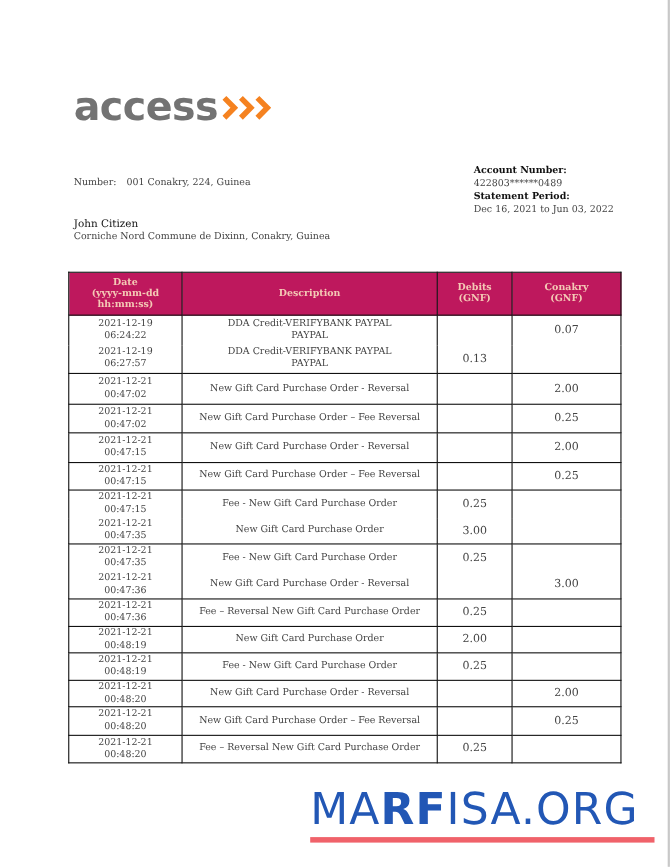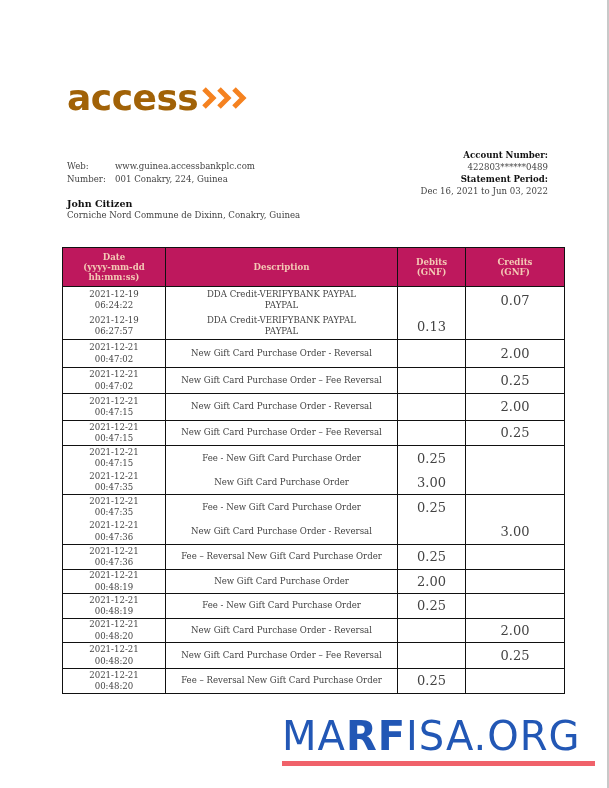--- a/index.html
+++ b/index.html
@@ -1,31 +1,31 @@
 <!DOCTYPE html>
 <html><head>
 <meta charset="utf-8">
 <style>
   html, body { margin:0; padding:0; background:#ffffff; }
   body { width:609px; height:788px; position:relative; overflow:hidden; font-family:"DejaVu Serif", serif; color:#333; }
   .right-rule { position:absolute; left:607px; top:0; width:2px; height:788px; background:#c8c8c8; }
   .logo { position:absolute; left:67px; top:78px; height:40px; display:flex; align-items:center; }
-  .logo-word { font-family:"DejaVu Sans", sans-serif; font-weight:bold; font-size:36px; color:#a16207; letter-spacing:-0.5px; line-height:40px; }
+  .logo-word { font-family:"DejaVu Sans", sans-serif; font-weight:bold; font-size:36px; color:#737373; letter-spacing:-0.5px; line-height:40px; }
   .logo-chev { margin-left:4px; display:flex; }
   .info { position:absolute; left:67px; top:160px; font-size:8.6px; color:#444; line-height:13px; }
   .info .row { display:flex; }
   .info .lbl { width:48px; }
-  .cust-name { position:absolute; left:67px; top:198px; font-size:9.5px; font-weight:bold; color:#111; }
+  .cust-name { position:absolute; left:67px; top:198px; font-size:9.5px; font-weight:normal; color:#111; }
   .cust-addr { position:absolute; left:67px; top:210px; font-size:8.6px; color:#444; }
-  .acct { position:absolute; right:61px; top:149px; text-align:right; font-size:8.6px; line-height:12px; color:#444; }
+  .acct { position:absolute; right:51px; top:149px; font-size:8.6px; line-height:12px; color:#444; }
   .acct .b { font-weight:bold; color:#111; }
   table.stmt { position:absolute; left:62px; top:247px; width:502px; border-collapse:collapse; table-layout:fixed; font-size:8.6px; color:#444; }
   table.stmt th { background:#be185d; color:#f4c9b5; font-weight:bold; font-size:8.6px; line-height:10px; height:38px; border:1.5px solid #111; text-align:center; padding:0 2px; }
   table.stmt td { border-left:1.5px solid #111; border-right:1.5px solid #111; text-align:center; padding:0 2px; line-height:11.5px; }
-  table.stmt td.db, table.stmt td.cr { font-size:13px; }
+  table.stmt td.db, table.stmt td.cr { font-size:10px; }
   tr.bb td { border-bottom:1.5px solid #111; }
   .wm { position:absolute; left:282px; top:714px; display:flex; flex-direction:column; }
   .wm-text { font-family:"DejaVu Sans", sans-serif; font-size:40px; color:#2257b5; letter-spacing:1px; line-height:44px; }
   .wm-text b { font-weight:bold; }
   .wm-line { height:5px; width:313px; background:#f0626a; margin-top:3px; }
 </style>
 </head>
 <body>
 
 <div class="right-rule"></div>
@@ -35,24 +35,20 @@
   <span class="logo-chev">
     <svg width="48" height="24" viewBox="0 0 48 24">
       <polyline points="2,3 11,12 2,21" fill="none" stroke="#f58220" stroke-width="5"></polyline>
       <polyline points="17,3 26,12 17,21" fill="none" stroke="#f58220" stroke-width="5"></polyline>
       <polyline points="32,3 41,12 32,21" fill="none" stroke="#f58220" stroke-width="5"></polyline>
     </svg>
   </span>
 </div>
 
 <div class="info">
-  <div class="row">
-    <span class="lbl">Web:</span>
-    <span>www.guinea.accessbankplc.com</span>
-  </div>
   <div class="row">
     <span class="lbl">Number:</span>
     <span>001 Conakry, 224, Guinea</span>
   </div>
 </div>
 
 <div class="cust-name">John Citizen</div>
 <div class="cust-addr">Corniche Nord Commune de Dixinn, Conakry, Guinea</div>
 
 <div class="acct">
@@ -75,21 +71,21 @@
         <div>Date</div>
         <div>(yyyy-mm-dd</div>
         <div>hh:mm:ss)</div>
       </th>
       <th>Description</th>
       <th>
         <div>Debits</div>
         <div>(GNF)</div>
       </th>
       <th>
-        <div>Credits</div>
+        <div>Conakry</div>
         <div>(GNF)</div>
       </th>
     </tr>
   </thead>
   <tbody id="rows">
       <tr style="height: 27px;">
         <td>
           <div>2021-12-19</div>
           <div>06:24:22</div>
         </td>

